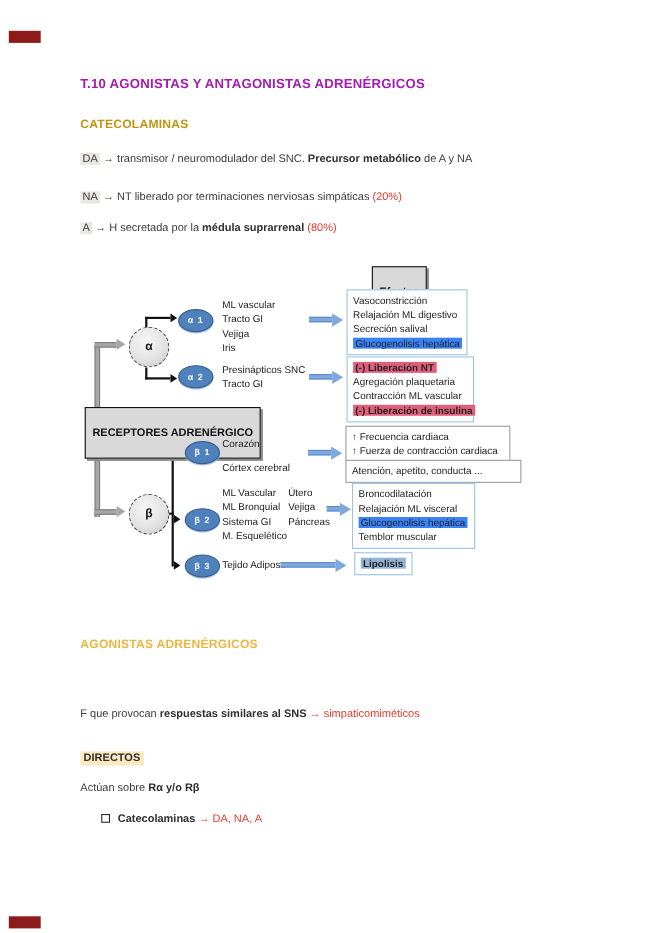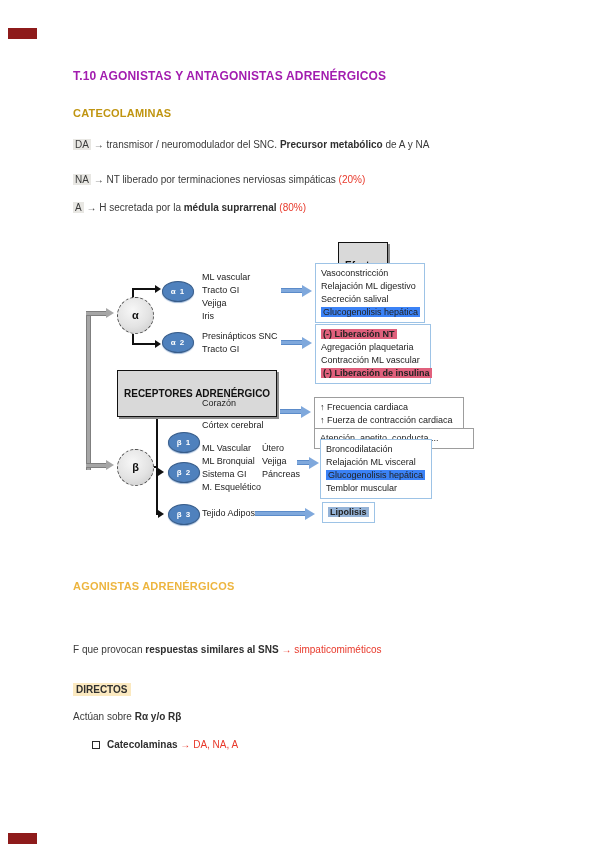--- a/index.html
+++ b/index.html
@@ -30,21 +30,21 @@
   
   .gray-box {
     position:absolute; background:#d9d9d9; border:1.5px solid #111;
     box-shadow:2px 2px 0 #8c8c8c; font-size:10px; font-weight:bold; color:#111;
     padding:17px 6px; white-space:nowrap;
   }
   .fx-box {
     position:absolute; background:#fff; border:1px solid #9dc3e6;
     font-size:9px; line-height:13px; color:#222; padding:3px 5px; white-space:nowrap;
   }
-  .fx-box-gray { border:1px solid #9d9d9d;margin-top:10px; }
+  .fx-box-gray { border:1px solid #9d9d9d; }
   .hl-yellow { background:#3b82f6; padding:0 2px; }
   .hl-pink   { background:#e0607c; padding:0 2px; font-weight:bold; }
   .hl-blue   { background:#95b3d7; padding:0 2px; font-weight:bold; }
 
   .ellipse {
     position:absolute; width:32px; height:21px; border-radius:50%;
     background:#4f81bd; border:1px solid #385d8a;
     color:#fff; font-size:8px; font-weight:bold; text-align:center; line-height:19px;
     letter-spacing:1px; box-shadow:0 1px 1px #9fb8d8;
   }
@@ -108,21 +108,21 @@
 
   <div class="kline-h" style="left:152px; top:466px; width:6px;"></div>
   <div class="kline-v" style="left:156px; top:411px; height:104px;"></div>
   <div class="khead" style="left:158px; top:407px;"></div>
   <div class="khead" style="left:158px; top:468px;"></div>
   <div class="khead" style="left:158px; top:510px;"></div>
 
   <div class="circle" style="left:117px; top:297px;">α</div>
   <div class="circle" style="left:117px; top:449px;">β</div>
 
-  <div class="gray-box" style="left:77px; top:370px;margin-left:40px;">RECEPTORES ADRENÉRGICO</div>
+  <div class="gray-box" style="left:77px; top:370px;">RECEPTORES ADRENÉRGICO</div>
 
   <div class="ellipse" style="left:162px; top:281px;">α 1</div>
   <div class="targets" style="left:202px; top:271px;">
     <div>ML vascular</div>
     <div>Tracto GI</div>
     <div>Vejiga</div>
     <div>Iris</div>
   </div>
   <div class="bshaft" style="left:281px; top:288px; width:21px;"></div>
   <div class="bhead" style="left:302px; top:285px;"></div>
@@ -140,21 +140,21 @@
   </div>
   <div class="bshaft" style="left:281px; top:340px; width:21px;"></div>
   <div class="bhead" style="left:302px; top:337px;"></div>
   <div class="fx-box" style="left:315px; top:324px; width:116px;">
     <div><span class="hl-pink">(-) Liberación NT</span></div>
     <div>Agregación plaquetaria</div>
     <div>Contracción ML vascular</div>
     <div><span class="hl-pink">(-) Liberación de insulina</span></div>
   </div>
 
-  <div class="ellipse" style="left:168px; top:401px;margin-top:31px;">β 1</div>
+  <div class="ellipse" style="left:168px; top:401px;">β 1</div>
   <div class="targets" style="left:202px; top:397px;">Corazón</div>
   <div class="targets" style="left:202px; top:419px;">Córtex cerebral</div>
   <div class="bshaft" style="left:280px; top:409px; width:21px;"></div>
   <div class="bhead" style="left:301px; top:406px;"></div>
   <div class="fx-box fx-box-gray" style="left:314px; top:387px; width:150px;">
     <div>↑ Frecuencia cardiaca</div>
     <div>↑ Fuerza de contracción cardiaca</div>
   </div>
   <div class="fx-box fx-box-gray" style="left:314px; top:418px; width:160px;">Atención, apetito, conducta ...</div>
 

